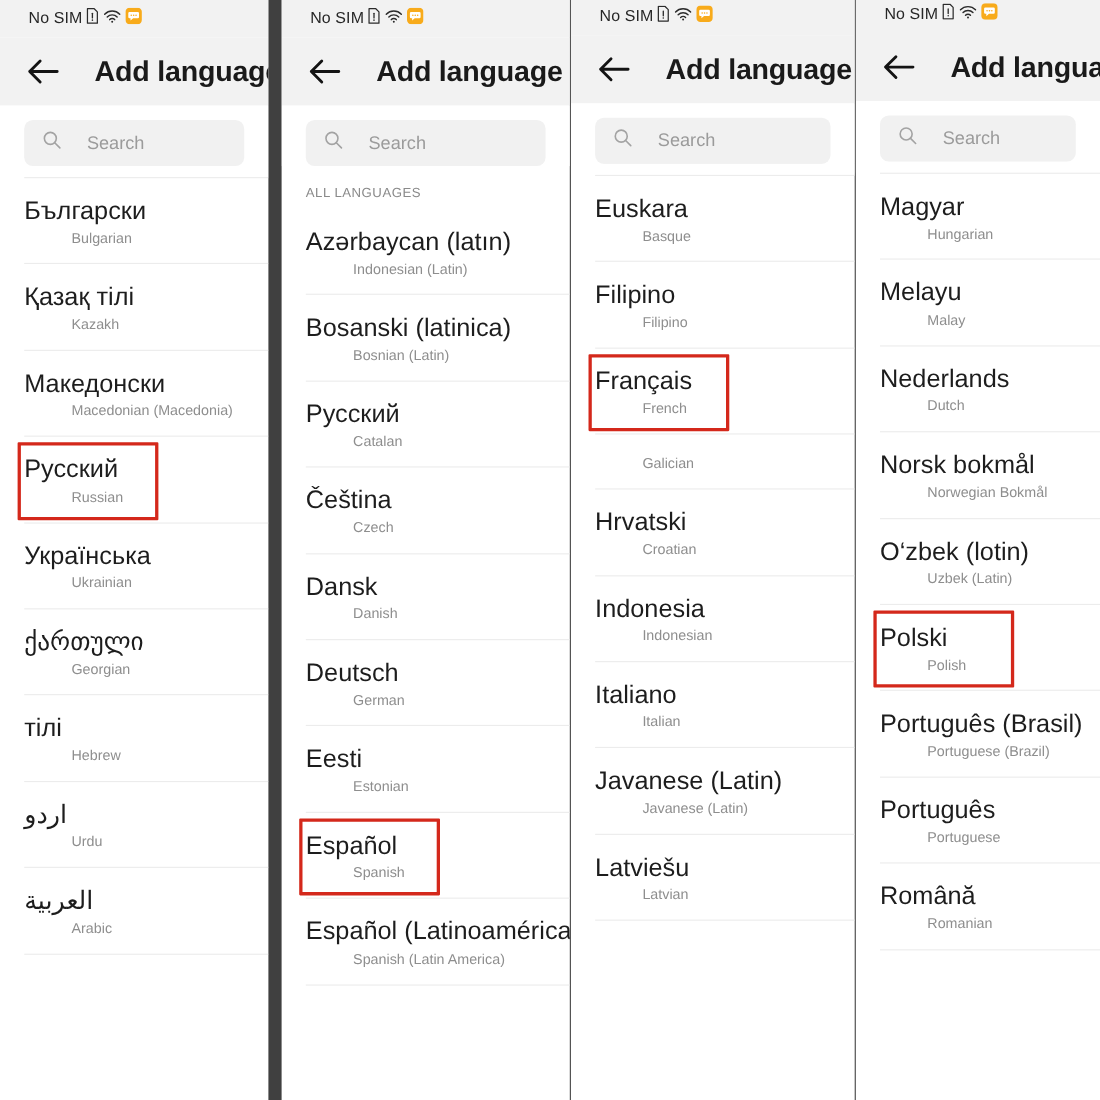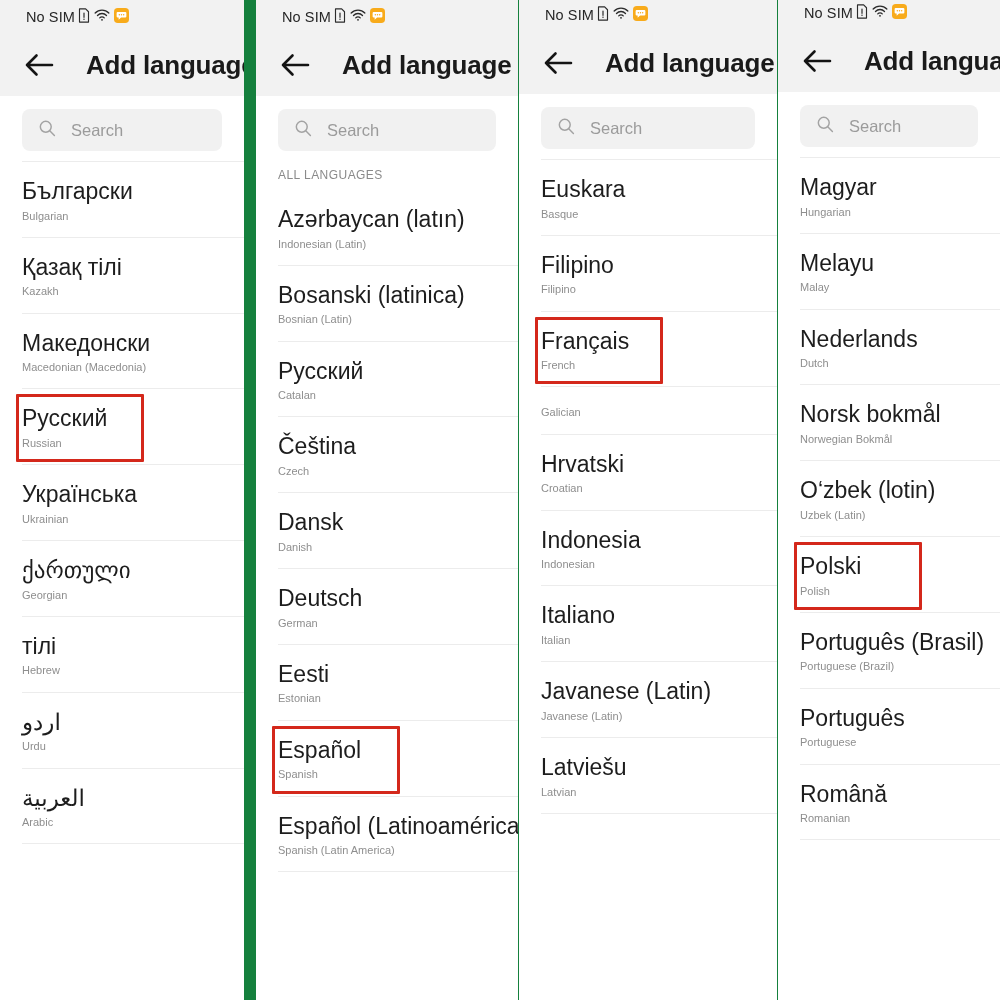--- a/index.html
+++ b/index.html
@@ -2,21 +2,21 @@
 <html><head>
 <meta charset="utf-8">
 <style>
   * { margin:0; padding:0; box-sizing:border-box; }
   html,body { width:1000px; height:1000px; }
   body {
     font-family:"Liberation Sans", sans-serif;
     background:#ffffff;
     overflow:hidden;
   }
-  #stage { position:relative; width:1000px; height:1000px; background:#15803d; }
+  #stage { position:relative; width:1000px; height:1000px; background:#404040; }
 
   .panel {
     position:absolute;
     top:0;
     height:1000px;
     background:#ffffff;
     overflow:hidden;
   }
 
   
@@ -57,20 +57,21 @@
 
   
   .search-wrap { padding:13px 22px 0 22px; background:#fff; }
   .search-box {
     height:42px;
     background:#f1f1f1;
     border-radius:8px;
     display:flex;
     align-items:center;
     padding-left:16px;
+    gap:8px;
   }
   .search-box .mag { flex:0 0 auto; }
   .search-ph {
     font-size:16.5px;
     color:#9b9b9b;
     margin-left:14px;
     white-space:nowrap;
   }
 
   
@@ -89,25 +90,26 @@
     position:relative;
     padding:15px 0 14px 22px;
   }
   .li .native {
     font-size:23px;
     color:#1d1d1d;
     line-height:1.24;
     white-space:nowrap;
   }
   .li .english {
-    font-size:11px;
+    font-size:13px;
     color:#8e8e8e;
     line-height:1.3;
     margin-top:3px;
     white-space:nowrap;
+    margin-left:43px;
   }
   .li.rtl .native, .li.rtl .english { direction:rtl; text-align:left; }
 
   
   .hl-box {
     position:absolute;
     border:3px solid #d4281b;
     pointer-events:none;
     border-radius:1px;
   }

